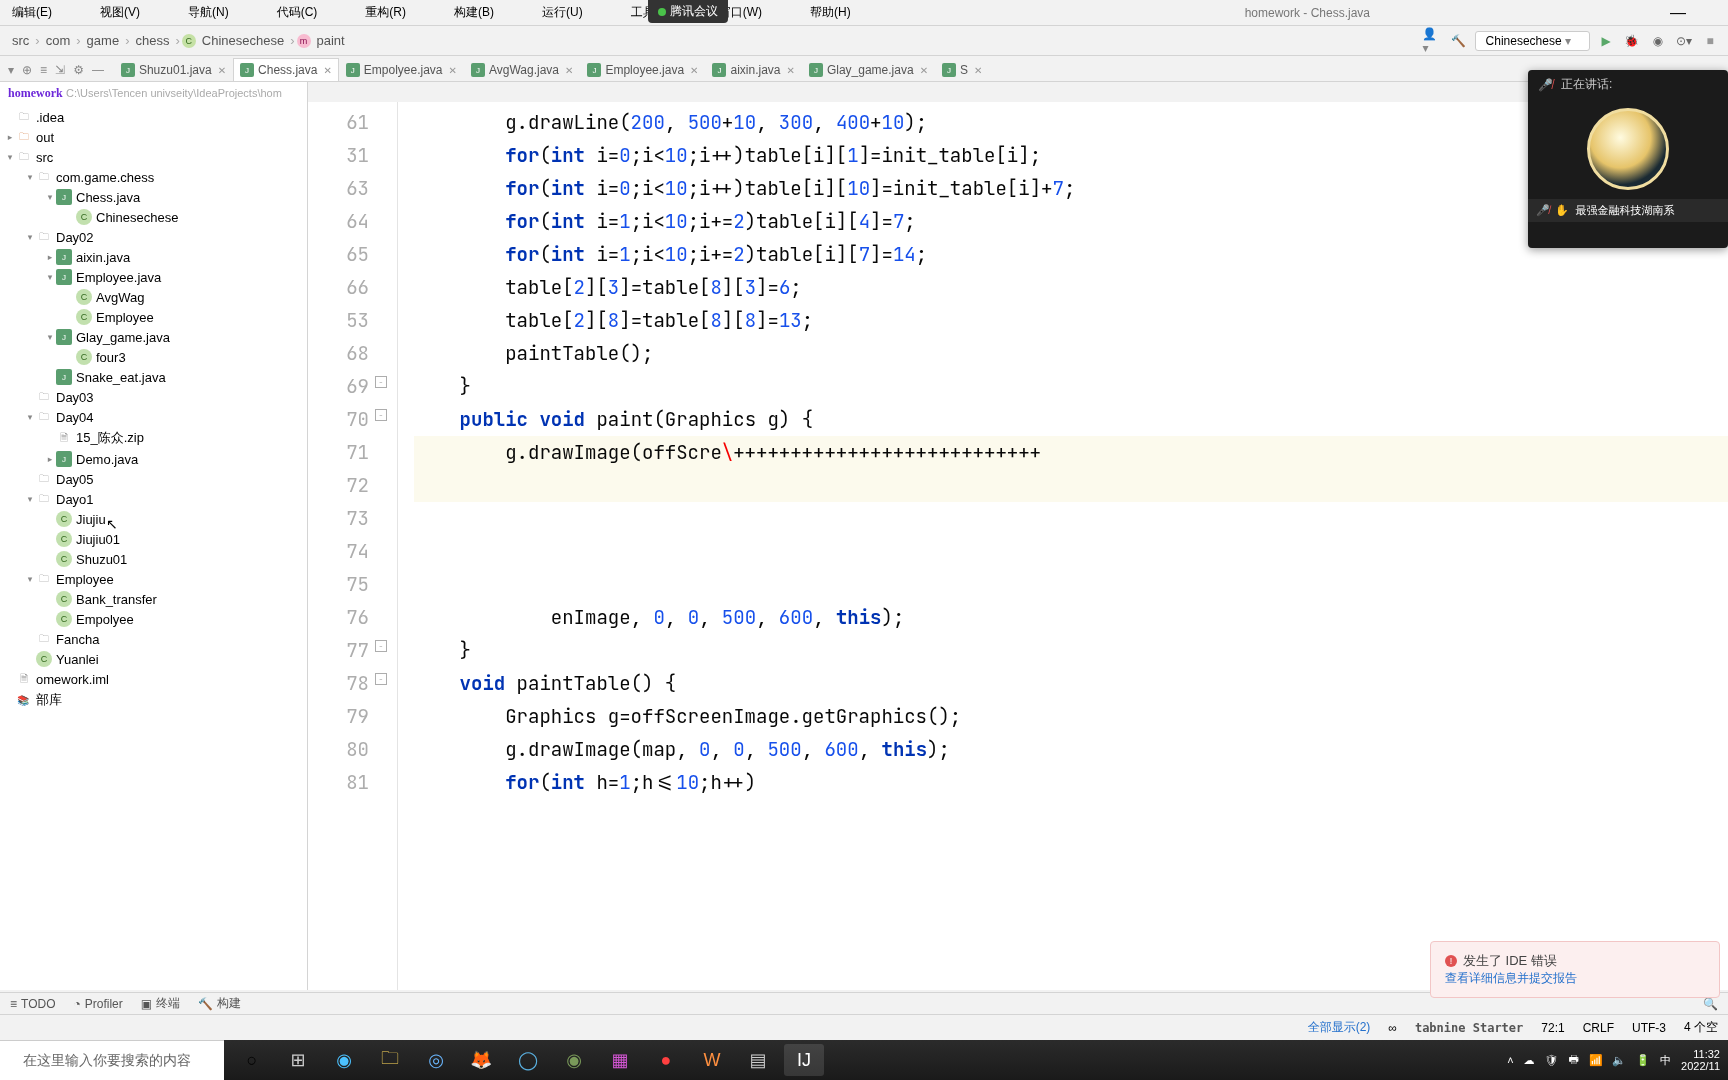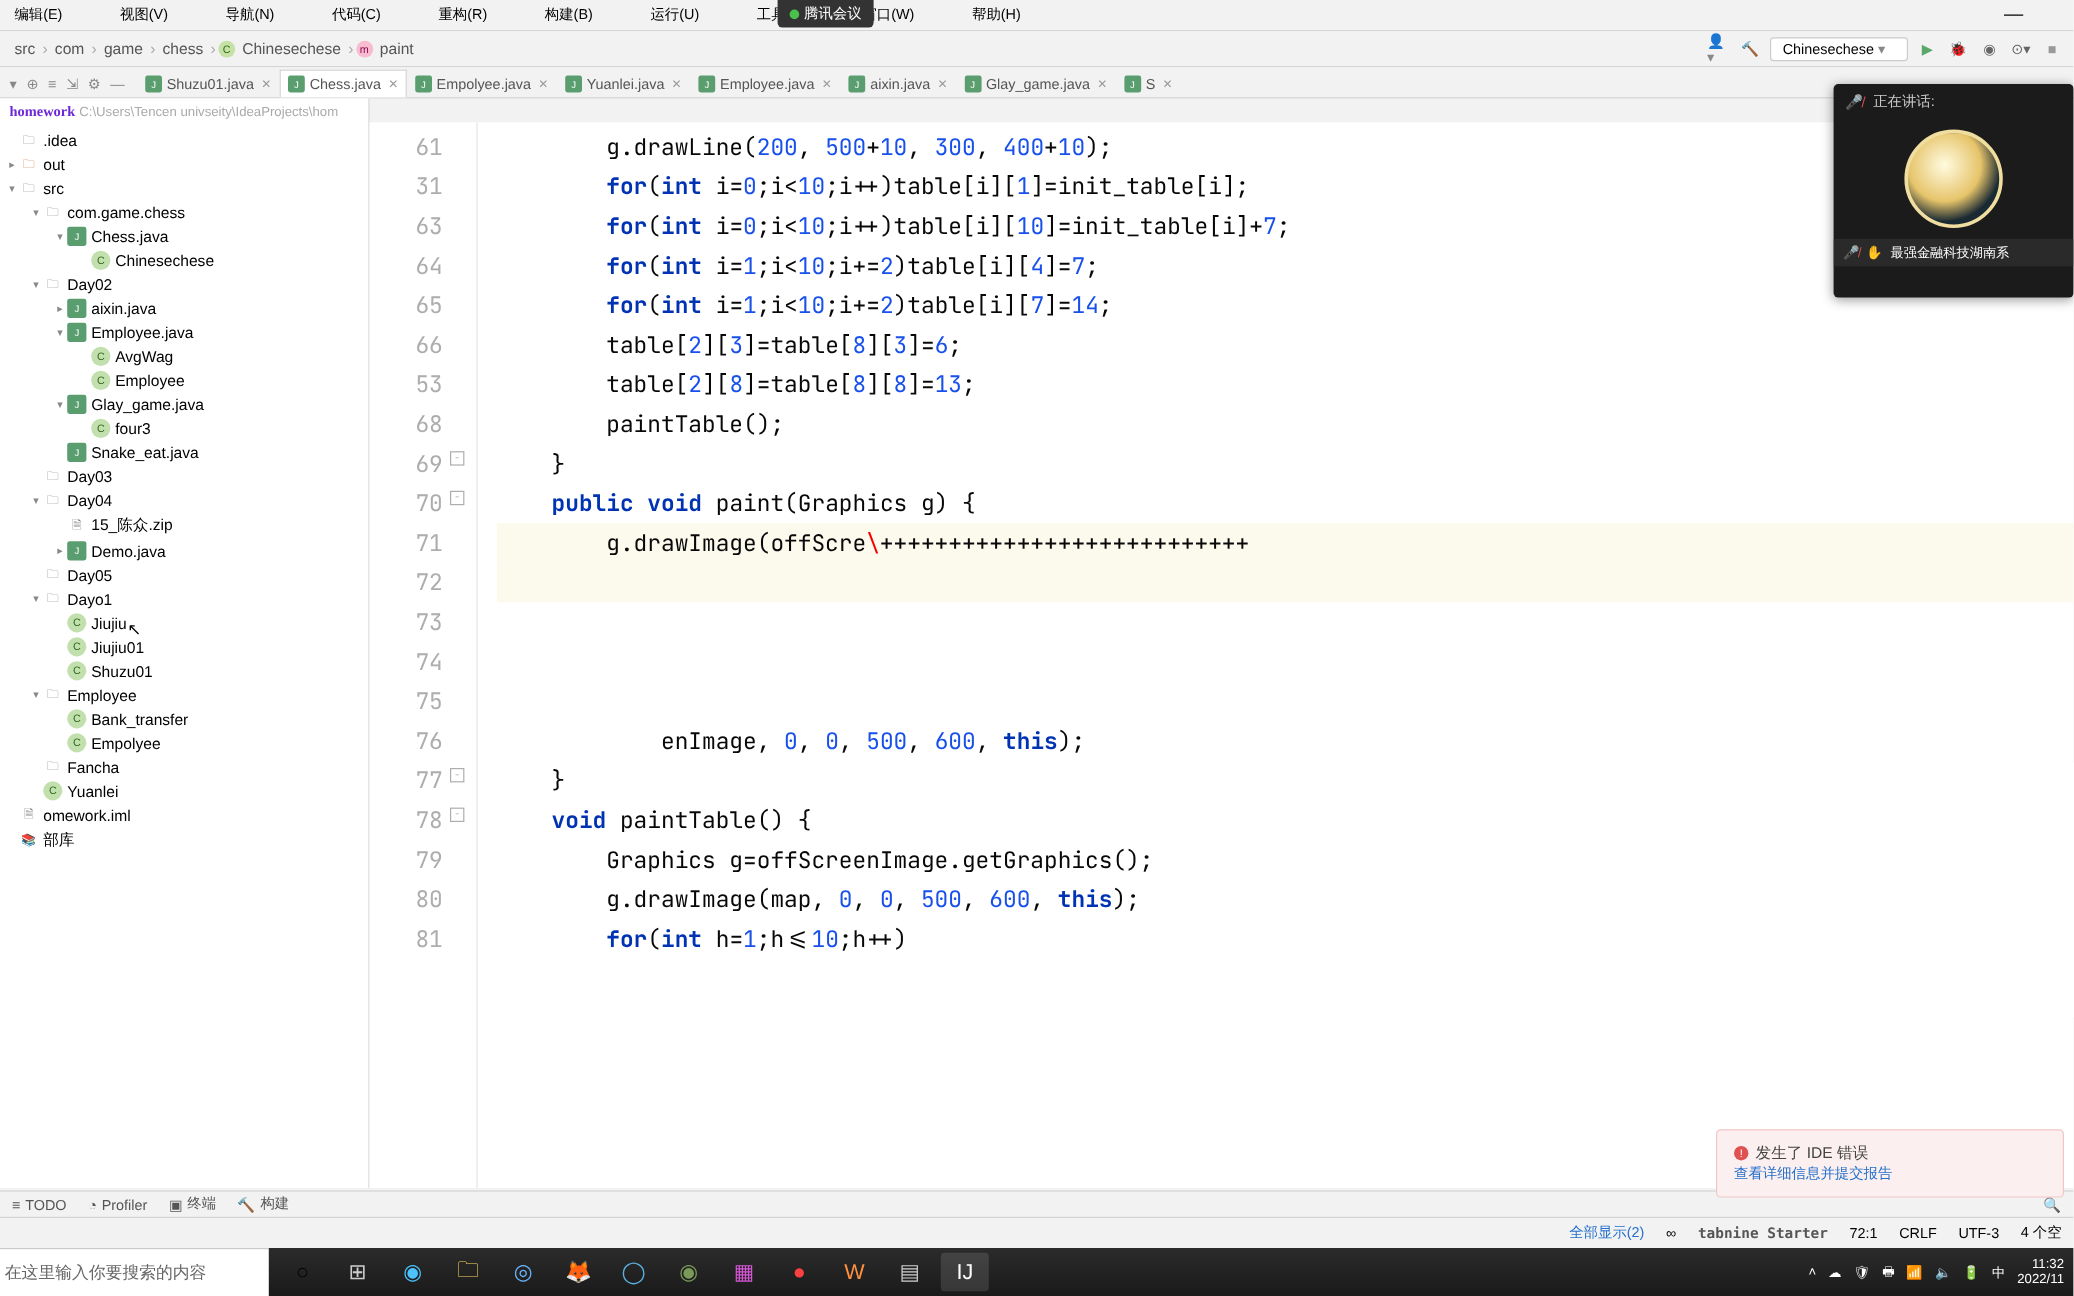--- a/index.html
+++ b/index.html
@@ -81,21 +81,21 @@
 .bt-item { display: flex; align-items: center; gap: 4px; color: #555; cursor: pointer; }
 
 
 .status-bar { position: absolute; left: 0; right: 0; bottom: 0; height: 26px; background: #f2f2f2; border-top: 1px solid #d4d4d4; display: flex; align-items: center; font-size: 12px; padding: 0 10px; gap: 18px; justify-content: flex-end; }
 .status-center { flex: 1; text-align: center; color: #444; }
 .progress { width: 140px; height: 6px; background: #ddd; border-radius: 3px; overflow: hidden; }
 .progress-fill { height: 100%; background: #4a90e2; width: 35%; }
 .st-link { color: #2470cc; cursor: pointer; }
 .tabnine { font-family: monospace; font-weight: bold; color: #555; }
 
-.win-search { position: absolute; left: 0; bottom: 0; height: 40px; width: 224px; background: #fff; border-top: 1px solid #ccc; display: flex; align-items: center; padding: 0 4px; font-size: 14px; color: #666; z-index: 100; }
+.win-search { position: absolute; left: 0; bottom: 0; height: 40px; width: 224px; background: #fff; border-top: 1px solid #ccc; display: flex; align-items: center; padding: 0 23px; font-size: 14px; color: #666; z-index: 100; }
 .win-taskbar { position: absolute; left: 224px; right: 0; bottom: 0; height: 40px; background: linear-gradient(#2b2b2b, #1a1a1a); display: flex; align-items: center; padding: 0 8px; gap: 6px; z-index: 100; }
 .tb-icon { width: 40px; height: 32px; display: flex; align-items: center; justify-content: center; font-size: 18px; cursor: pointer; border-radius: 3px; }
 .tb-right { margin-left: auto; display: flex; align-items: center; gap: 10px; color: #fff; font-size: 11px; }
 .tb-clock { text-align: right; line-height: 1.1; }
 
 .mouse-cursor { position: absolute; left: 106px; top: 516px; font-size: 14px; z-index: 200; pointer-events: none; }
 
 
 .status-bar { bottom: 40px; }
 .bottom-tools { bottom: 66px; }
@@ -108,20 +108,21 @@
   <span class="menu-item">编辑(E)</span>
   <span class="menu-item">视图(V)</span>
   <span class="menu-item">导航(N)</span>
   <span class="menu-item">代码(C)</span>
   <span class="menu-item">重构(R)</span>
   <span class="menu-item">构建(B)</span>
   <span class="menu-item">运行(U)</span>
   <span class="menu-item">工具(S)</span>
   <span class="menu-item">窗口(W)</span>
   <span class="menu-item">帮助(H)</span>
+  <span class="title-center">homework - Chess.java</span>
 </div>
 <div class="meeting-badge">
     <span>腾讯会议</span>
   </div>
 <div class="window-min">—</div>
 
 <div class="toolbar-row">
   <div class="breadcrumb">
     <span class="crumb">src</span>
       <span class="crumb-sep">›</span>
@@ -169,21 +170,21 @@
         <span>Chess.java</span>
         <span class="tab-close">✕</span>
       </div>
       <div class="tab">
         <span class="tab-icon">J</span>
         <span>Empolyee.java</span>
         <span class="tab-close">✕</span>
       </div>
       <div class="tab">
         <span class="tab-icon">J</span>
-        <span>Yuanlei.java</span>
+        <span>AvgWag.java</span>
         <span class="tab-close">✕</span>
       </div>
       <div class="tab">
         <span class="tab-icon">J</span>
         <span>Employee.java</span>
         <span class="tab-close">✕</span>
       </div>
       <div class="tab">
         <span class="tab-icon">J</span>
         <span>aixin.java</span>

